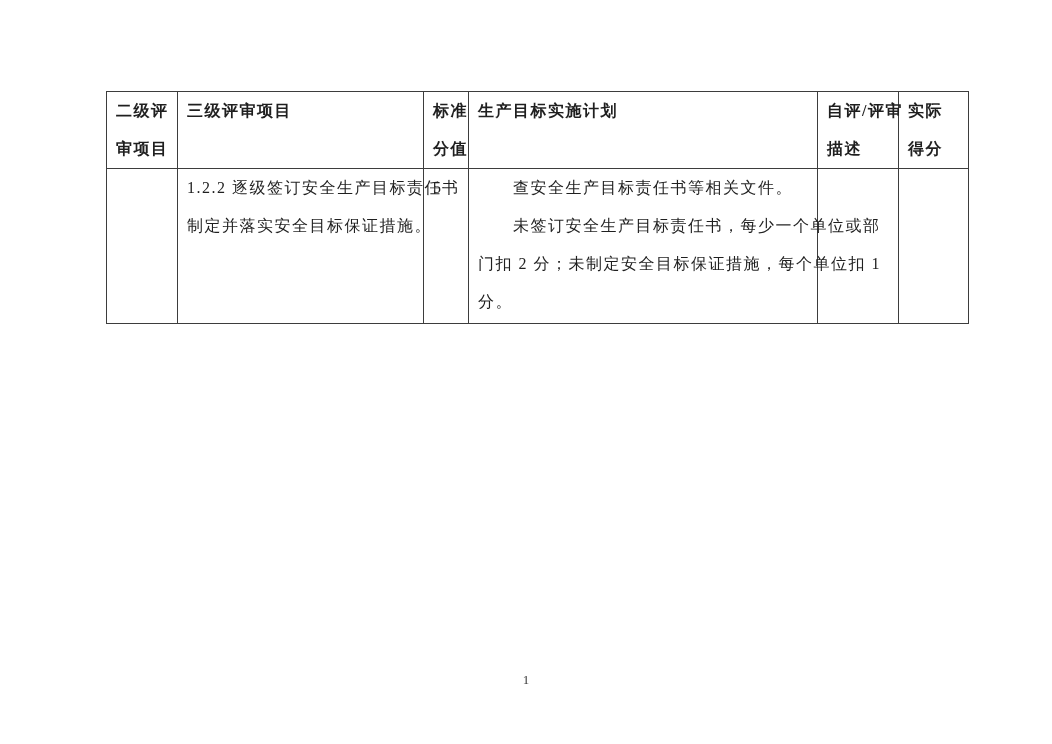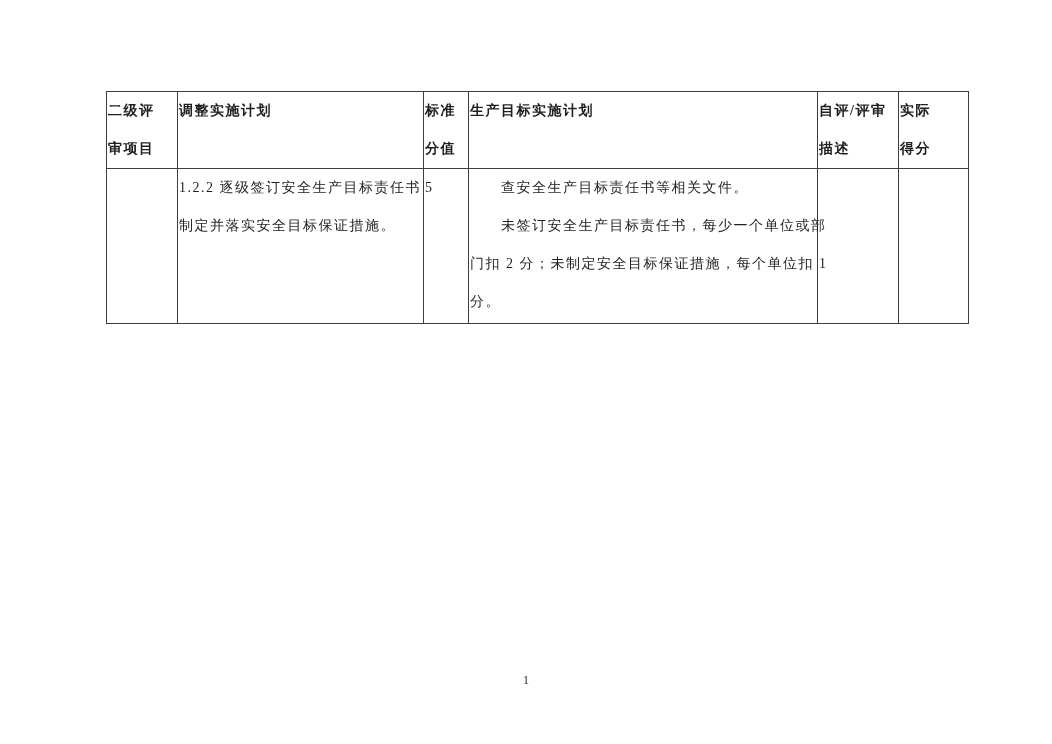--- a/index.html
+++ b/index.html
@@ -21,22 +21,22 @@
     left: 106px;
     top: 91px;
     width: 862px;
     border-collapse: collapse;
     table-layout: fixed;
   }
   .review-table th,
   .review-table td {
     border: 1px solid #3d3d3d;
     vertical-align: top;
-    padding: 0 1px;
-    font-size: 14px;
+    padding: 0 9px;
+    font-size: 16px;
     line-height: 38px;
     letter-spacing: 1.5px;
     white-space: pre;
     overflow: visible;
     text-align: left;
     font-weight: normal;
   }
   .review-table thead th {
     font-weight: bold;
   }
@@ -67,21 +67,21 @@
       <col style="width:246px">
       <col style="width:45px">
       <col style="width:349px">
       <col style="width:81px">
       <col style="width:70px">
     </colgroup>
     <thead>
       <tr class="r-head">
         <th>二级评
 审项目</th>
-        <th>调整实施计划</th>
+        <th>三级评审项目</th>
         <th>标准
 分值</th>
         <th>生产目标实施计划</th>
         <th>自评/评审
 描述</th>
         <th>实际
 得分</th>
       </tr>
     </thead>
     <tbody>

